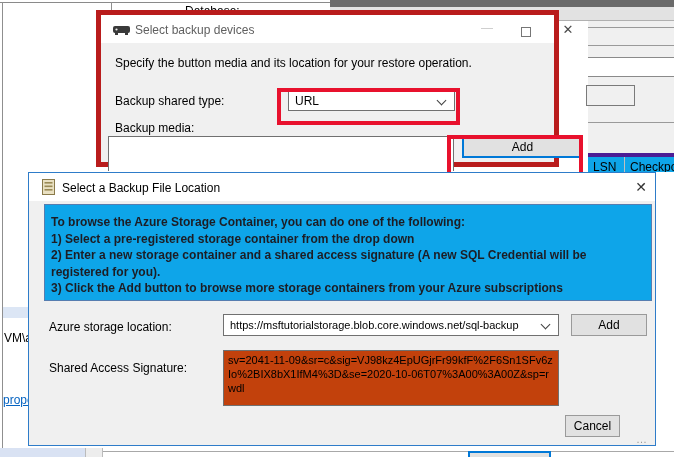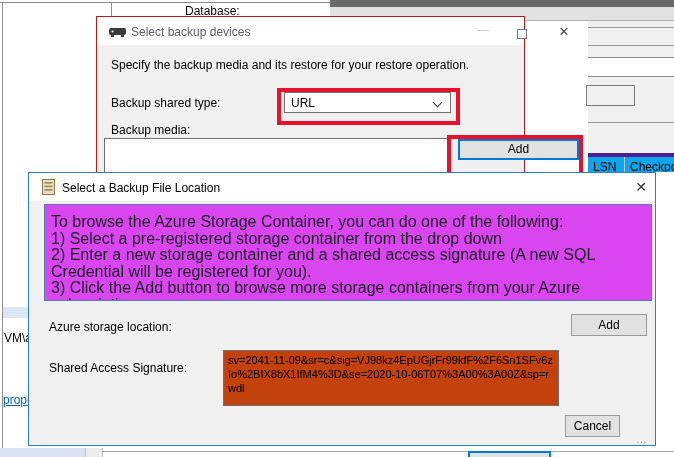--- a/index.html
+++ b/index.html
@@ -28,22 +28,22 @@
   .bg-th-sep { position:absolute; left:36px; top:0; width:1px; height:19px; background:#c0c0c0; }
   .bg-th-chk { position:absolute; left:42px; top:3px; color:#000; }
   .bg-blue-band { left:3px; top:307px; width:25px; height:11px; background:#dce6f5; }
   .bg-vmtext { left:4px; top:331px; width:24px; overflow:hidden; white-space:nowrap; color:#000; }
   .bg-link { left:3px; top:393px; width:25px; overflow:hidden; white-space:nowrap; text-decoration:underline; cursor:pointer; }
   .bg-bottom-blue { left:0; top:448px; width:85px; height:9px; background:#d9e2f3; }
   .bg-bottom-cell { left:85px; top:448px; width:18px; height:9px; background:#ededed; border-left:1px solid #bbb; border-right:1px solid #bbb; }
   .bg-bottom-line { left:103px; top:451px; width:571px; height:1px; background:#a8a8a8; }
 
   
-  #dlg1 { left:96px; top:16px; width:429px; height:157px; background:#f0f0f0;
-          border:1px solid #b91c1c; z-index:10; }
+  #dlg1 { left:96px; top:10px; width:463px; height:157px; background:#f0f0f0;
+          border:5px solid #b91c1c; z-index:10; }
   .dlg1-titlebar { position:absolute; left:0; top:0; width:100%; height:28px; background:#fff; }
   .dlg1-title { position:absolute; left:34px; top:8px; color:#5f5f5f; }
   .dlg1-icon { position:absolute; left:12px; top:10px; }
   .wbtn-min { position:absolute; left:378px; top:6px; width:16px; height:16px; color:#c9c9c9; font-size:12px; text-align:center; }
   .wbtn-max { position:absolute; left:420px; top:12px; width:10px; height:10px; border:1px solid #767676; background:#fff; }
   .wbtn-close1 { position:absolute; left:459px; top:7px; width:16px; height:16px; color:#4a4a4a; font-size:13px; text-align:center; cursor:pointer; }
   .dlg1-subtitle { position:absolute; left:14px; top:41px; color:#000; }
   .dlg1-label-type { position:absolute; left:14px; top:79px; }
   .combo { background:#fff; border:1px solid #707070; }
   .combo1 { position:absolute; left:187px; top:75px; width:167px; height:21px; }
@@ -60,22 +60,22 @@
   .red1 { left:277px; top:88px; width:183px; height:37px; }
   .red2 { left:447px; top:135px; width:136px; height:43px; }
 
   
   #dlg2 { left:28px; top:172px; width:628px; height:274px; background:#f0f0f0;
           border:1px solid #2e7cc9; z-index:30; }
   .dlg2-titlebar { position:absolute; left:0; top:0; width:100%; height:28px; background:#fff; }
   .dlg2-icon { position:absolute; left:13px; top:6px; }
   .dlg2-title { position:absolute; left:33px; top:8px; color:#000; }
   .wbtn-close2 { position:absolute; left:603px; top:6px; width:18px; height:18px; color:#333; font-size:14px; text-align:center; cursor:pointer; }
-  .infobox { position:absolute; left:15px; top:31px; width:608px; height:97px; background:#d946ef;
-             border:1px solid #567db0; padding:9px 6px 0 6px; font-size:16px; line-height:16.5px; color:#1d1d24; overflow:hidden; }
+  .infobox { position:absolute; left:15px; top:31px; width:608px; height:97px; background:#0ea5e9;
+             border:1px solid #567db0; padding:9px 6px 0 6px; font-size:12px; line-height:16.5px; color:#1d1d24; overflow:hidden;font-weight:bold; }
   .dlg2-row1-label { position:absolute; left:20px; top:147px; }
   .combo2 { position:absolute; left:194px; top:141px; width:336px; height:22px; }
   .combo2 .combo-text { font-size:11px; top:4px; right:24px; }
   .btn-add2 { position:absolute; left:542px; top:141px; width:76px; height:22px; border:1px solid #9a9a9a; line-height:20px; }
   .dlg2-row2-label { position:absolute; left:20px; top:188px; }
   .sasbox { position:absolute; left:194px; top:177px; width:336px; height:56px; background:#c2410c; border:1px solid #707070;
             padding:2px 4px; font-size:11px; line-height:14px; word-break:break-all; overflow:hidden; }
   .btn-ok { position:absolute; left:439px; top:242px; width:83px; height:22px; border:2px solid #0078d7; line-height:18px;margin-top:36px; }
   .btn-cancel { position:absolute; left:536px; top:242px; width:55px; height:22px; border:1px solid #9a9a9a; line-height:20px; }
   .grip { position:absolute; right:7px; bottom:0px; color:#9a9a9a; font-size:11px; letter-spacing:1px; }
@@ -119,21 +119,21 @@
           <rect x="2" y="7" width="3" height="2" fill="#3a3a3a"></rect>
           <rect x="12" y="7" width="3" height="2" fill="#3a3a3a"></rect>
           <circle cx="3.5" cy="3.5" r="1.1" fill="#f0f0f0"></circle>
         </svg>
       </span>
       <span class="dlg1-title">Select backup devices</span>
       <span class="wbtn-min">—</span>
       <span class="wbtn-max"></span>
       <span class="wbtn-close1">✕</span>
     </div>
-    <div class="dlg1-subtitle">Specify the backup media and its restore for your restore operation.</div>
+    <div class="dlg1-subtitle">Specify the button media and its location for your restore operation.</div>
     <div class="dlg1-label-type">Backup shared type:</div>
     <div class="combo combo1">
       <span class="combo-text">URL</span>
       <span class="chev"></span>
     </div>
     <div class="dlg1-label-media">Backup media:</div>
     <div class="listbox1"></div>
     <div class="btn btn-add1">Add</div>
   </div>
 
@@ -155,20 +155,24 @@
     </div>
 
     <div class="infobox">
       <div>To browse the Azure Storage Container, you can do one of the following:</div>
       <div>1) Select a pre-registered storage container from the drop down</div>
       <div>2) Enter a new storage container and a shared access signature (A new SQL Credential will be registered for you).</div>
       <div>3) Click the Add button to browse more storage containers from your Azure subscriptions</div>
     </div>
 
     <div class="dlg2-row1-label">Azure storage location:</div>
+    <div class="combo combo2">
+      <span class="combo-text">https://msftutorialstorage.blob.core.windows.net/sql-backup</span>
+      <span class="chev"></span>
+    </div>
     <div class="btn btn-add2">Add</div>
 
     <div class="dlg2-row2-label">Shared Access Signature:</div>
     <div class="sasbox">sv=2041-11-09&amp;sr=c&amp;sig=VJ98kz4EpUGjrFr99kfF%2F6Sn1SFv6zIo%2BIX8bX1IfM4%3D&amp;se=2020-10-06T07%3A00%3A00Z&amp;sp=rwdl</div>
 
     <div class="btn btn-ok">OK</div>
     <div class="btn btn-cancel">Cancel</div>
     <div class="grip">…</div>
   </div>
 

